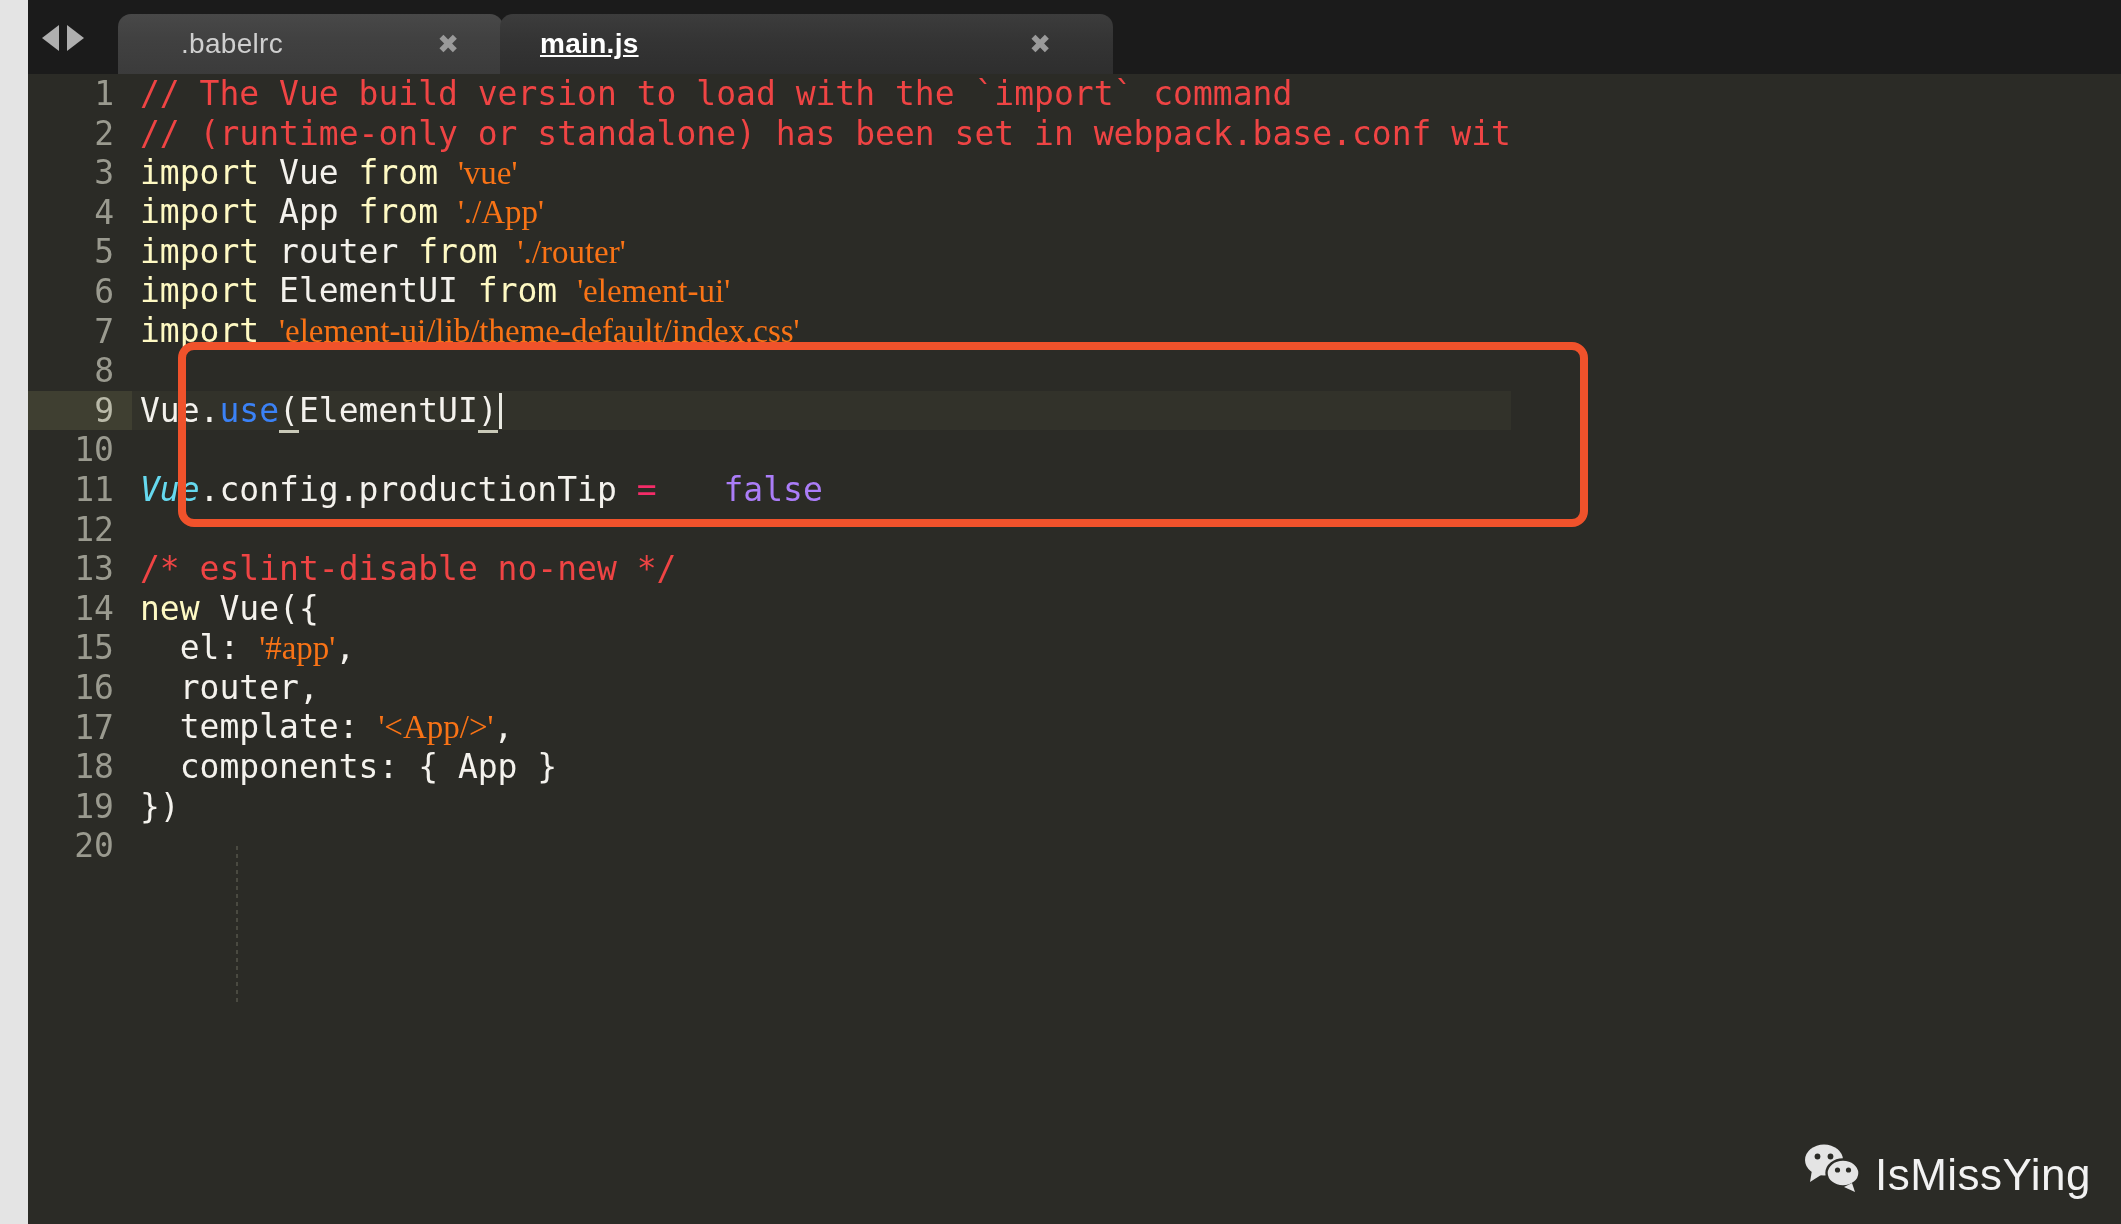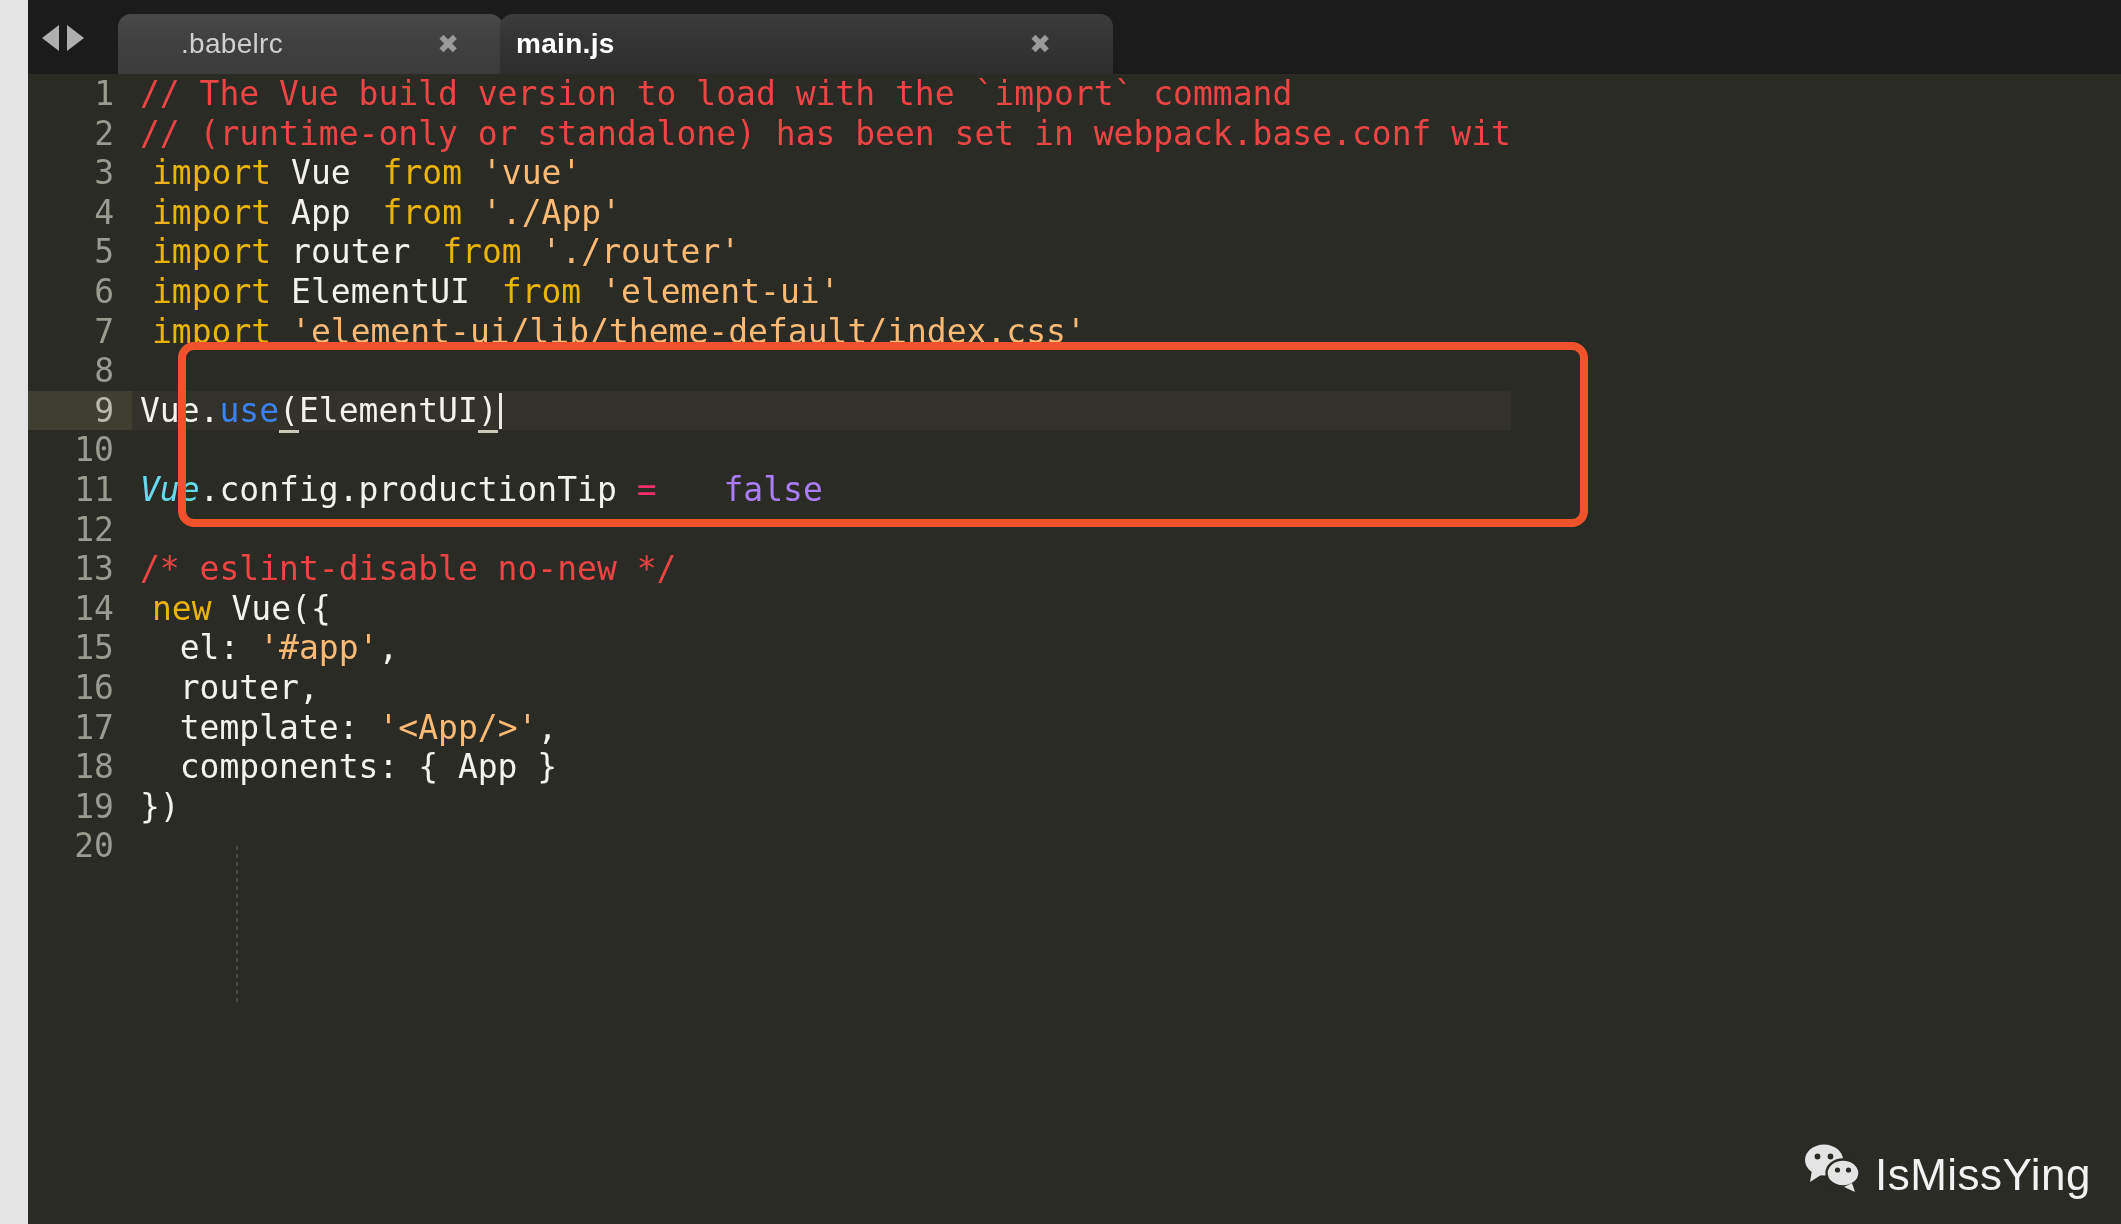--- a/index.html
+++ b/index.html
@@ -57,21 +57,21 @@
     left:472px;width:613px;
     background:linear-gradient(to bottom,#3c3c3c 0%,#343434 45%,#2e2e2e 100%);
   }
   .tab-label{
     position:absolute;
     font-family:"Liberation Sans", sans-serif;
     font-size:28px;letter-spacing:.3px;
     white-space:nowrap;
   }
   .tab-inactive .tab-label{left:63px;color:#cfcfcf;}
-  .tab-active .tab-label{left:16px;color:#ffffff;font-weight:bold;}
+  .tab-active .tab-label{left:40px;color:#ffffff;font-weight:bold;text-decoration:underline;}
   .tab-close{
     position:absolute;
     font-family:"Liberation Sans", sans-serif;
     font-size:26px;color:#9a9a9a;cursor:pointer;line-height:1;
   }
   .tab-inactive .tab-close{right:44px;}
   .tab-active .tab-close{right:62px;}
 
   
   .editor{
@@ -96,23 +96,23 @@
   .ln{
     display:inline-block;width:104px;min-width:104px;
     text-align:right;padding-right:18px;box-sizing:border-box;
     color:#9a9a8f;font-size:33px;
     font-family:"DejaVu Sans Mono", monospace;
   }
   .src{display:inline-block;padding-left:8px;}
 
   
   .t-comment{color:#ef4444;}
-  .t-kw{color:#eab308;margin-left:12px;}
+  .t-kw{color:#fef9c3;}
   .t-plain{color:#f4f2ed;}
-  .t-str{color:#fdba74;}
+  .t-str{color:#f97316;font-family:Liberation Serif, serif;}
   .t-fn{color:#3b82f6;}
   .t-italic{color:#66d9ef;font-style:italic;}
   .t-const{color:#ab7df8;margin-left:47px;}
   .t-op{color:#f42c68;}
   .t-brace{color:#f4f2ed;border-bottom:3px solid #c9c9b8;}
 
   
   .caret{
     display:inline-block;width:3px;height:36px;
     background:#e8e8e0;vertical-align:-7px;margin-left:1px;

